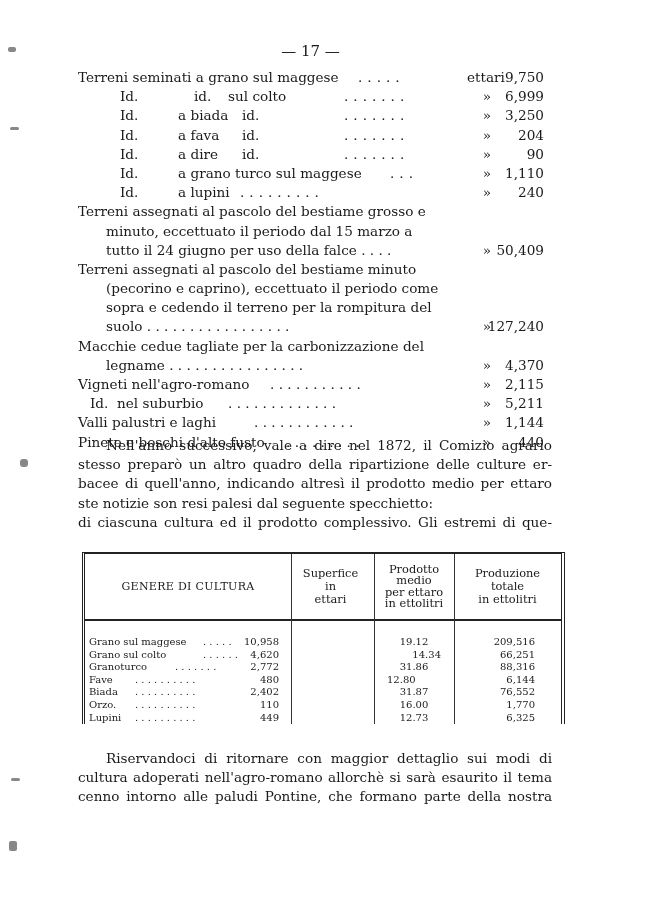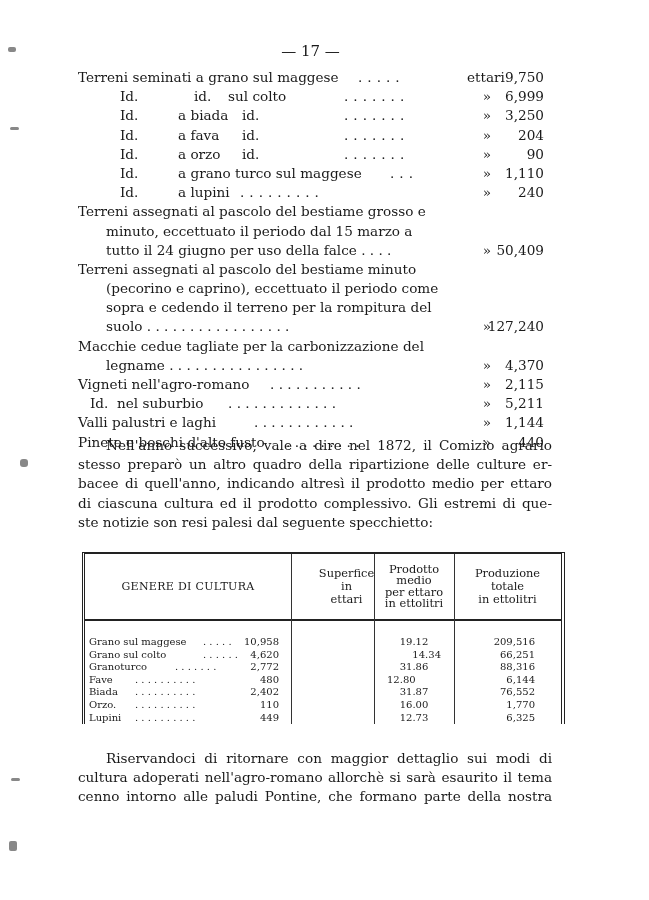--- a/index.html
+++ b/index.html
@@ -132,21 +132,21 @@
     <span class="t" style="left:42px">Id.</span>
     <span class="t" style="left:100px">a fava</span>
     <span class="t" style="left:164px">id.</span>
     <span class="t dots" style="left:266px">.......</span>
     <span class="t unit">»</span>
     <span class="t val">204</span>
   </div>
 
   <div class="row">
     <span class="t" style="left:42px">Id.</span>
-    <span class="t" style="left:100px">a orzo</span>
+    <span class="t" style="left:100px">a dire</span>
     <span class="t" style="left:164px">id.</span>
     <span class="t dots" style="left:266px">.......</span>
     <span class="t unit">»</span>
     <span class="t val">90</span>
   </div>
 
   <div class="row">
     <span class="t" style="left:42px">Id.</span>
     <span class="t" style="left:100px">a grano turco sul maggese</span>
     <span class="t dots" style="left:312px">...</span>
@@ -221,28 +221,28 @@
     <span class="t" style="left:208px">. . . . . . . . .</span>
     <span class="t unit">»</span>
     <span class="t val">440</span>
   </div>
 </div>
 
 <div class="para" style="top:436px;">
   <span class="line" style="padding-left:28px">Nell'anno successivo, vale a dire nel 1872, il Comizio agrario</span>
   <span class="line">stesso preparò un altro quadro della ripartizione delle culture er-</span>
   <span class="line">bacee di quell'anno, indicando altresì il prodotto medio per ettaro</span>
+  <span class="line last">ste notizie son resi palesi dal seguente specchietto:</span>
   <span class="line">di ciascuna cultura ed il prodotto complessivo. Gli estremi di que-</span>
-  <span class="line last">ste notizie son resi palesi dal seguente specchietto:</span>
 </div>
 
 <div class="table-wrap">
   <div class="tbl-head">
     <div class="hcell genre" style="left:0;width:206px;">GENERE DI CULTURA</div>
-    <div class="hcell" style="left:206px;width:83px;padding-left:28px;">
+    <div class="hcell" style="left:190px;width:83px;padding-left:28px;">
       <div>
         <div>Superfice</div>
         <div>in</div>
         <div>ettari</div>
       </div>
     </div>
     <div class="hcell" style="left:289px;width:80px;">
       <div style="line-height:11.5px">
         <div>Prodotto</div>
         <div>medio</div>

